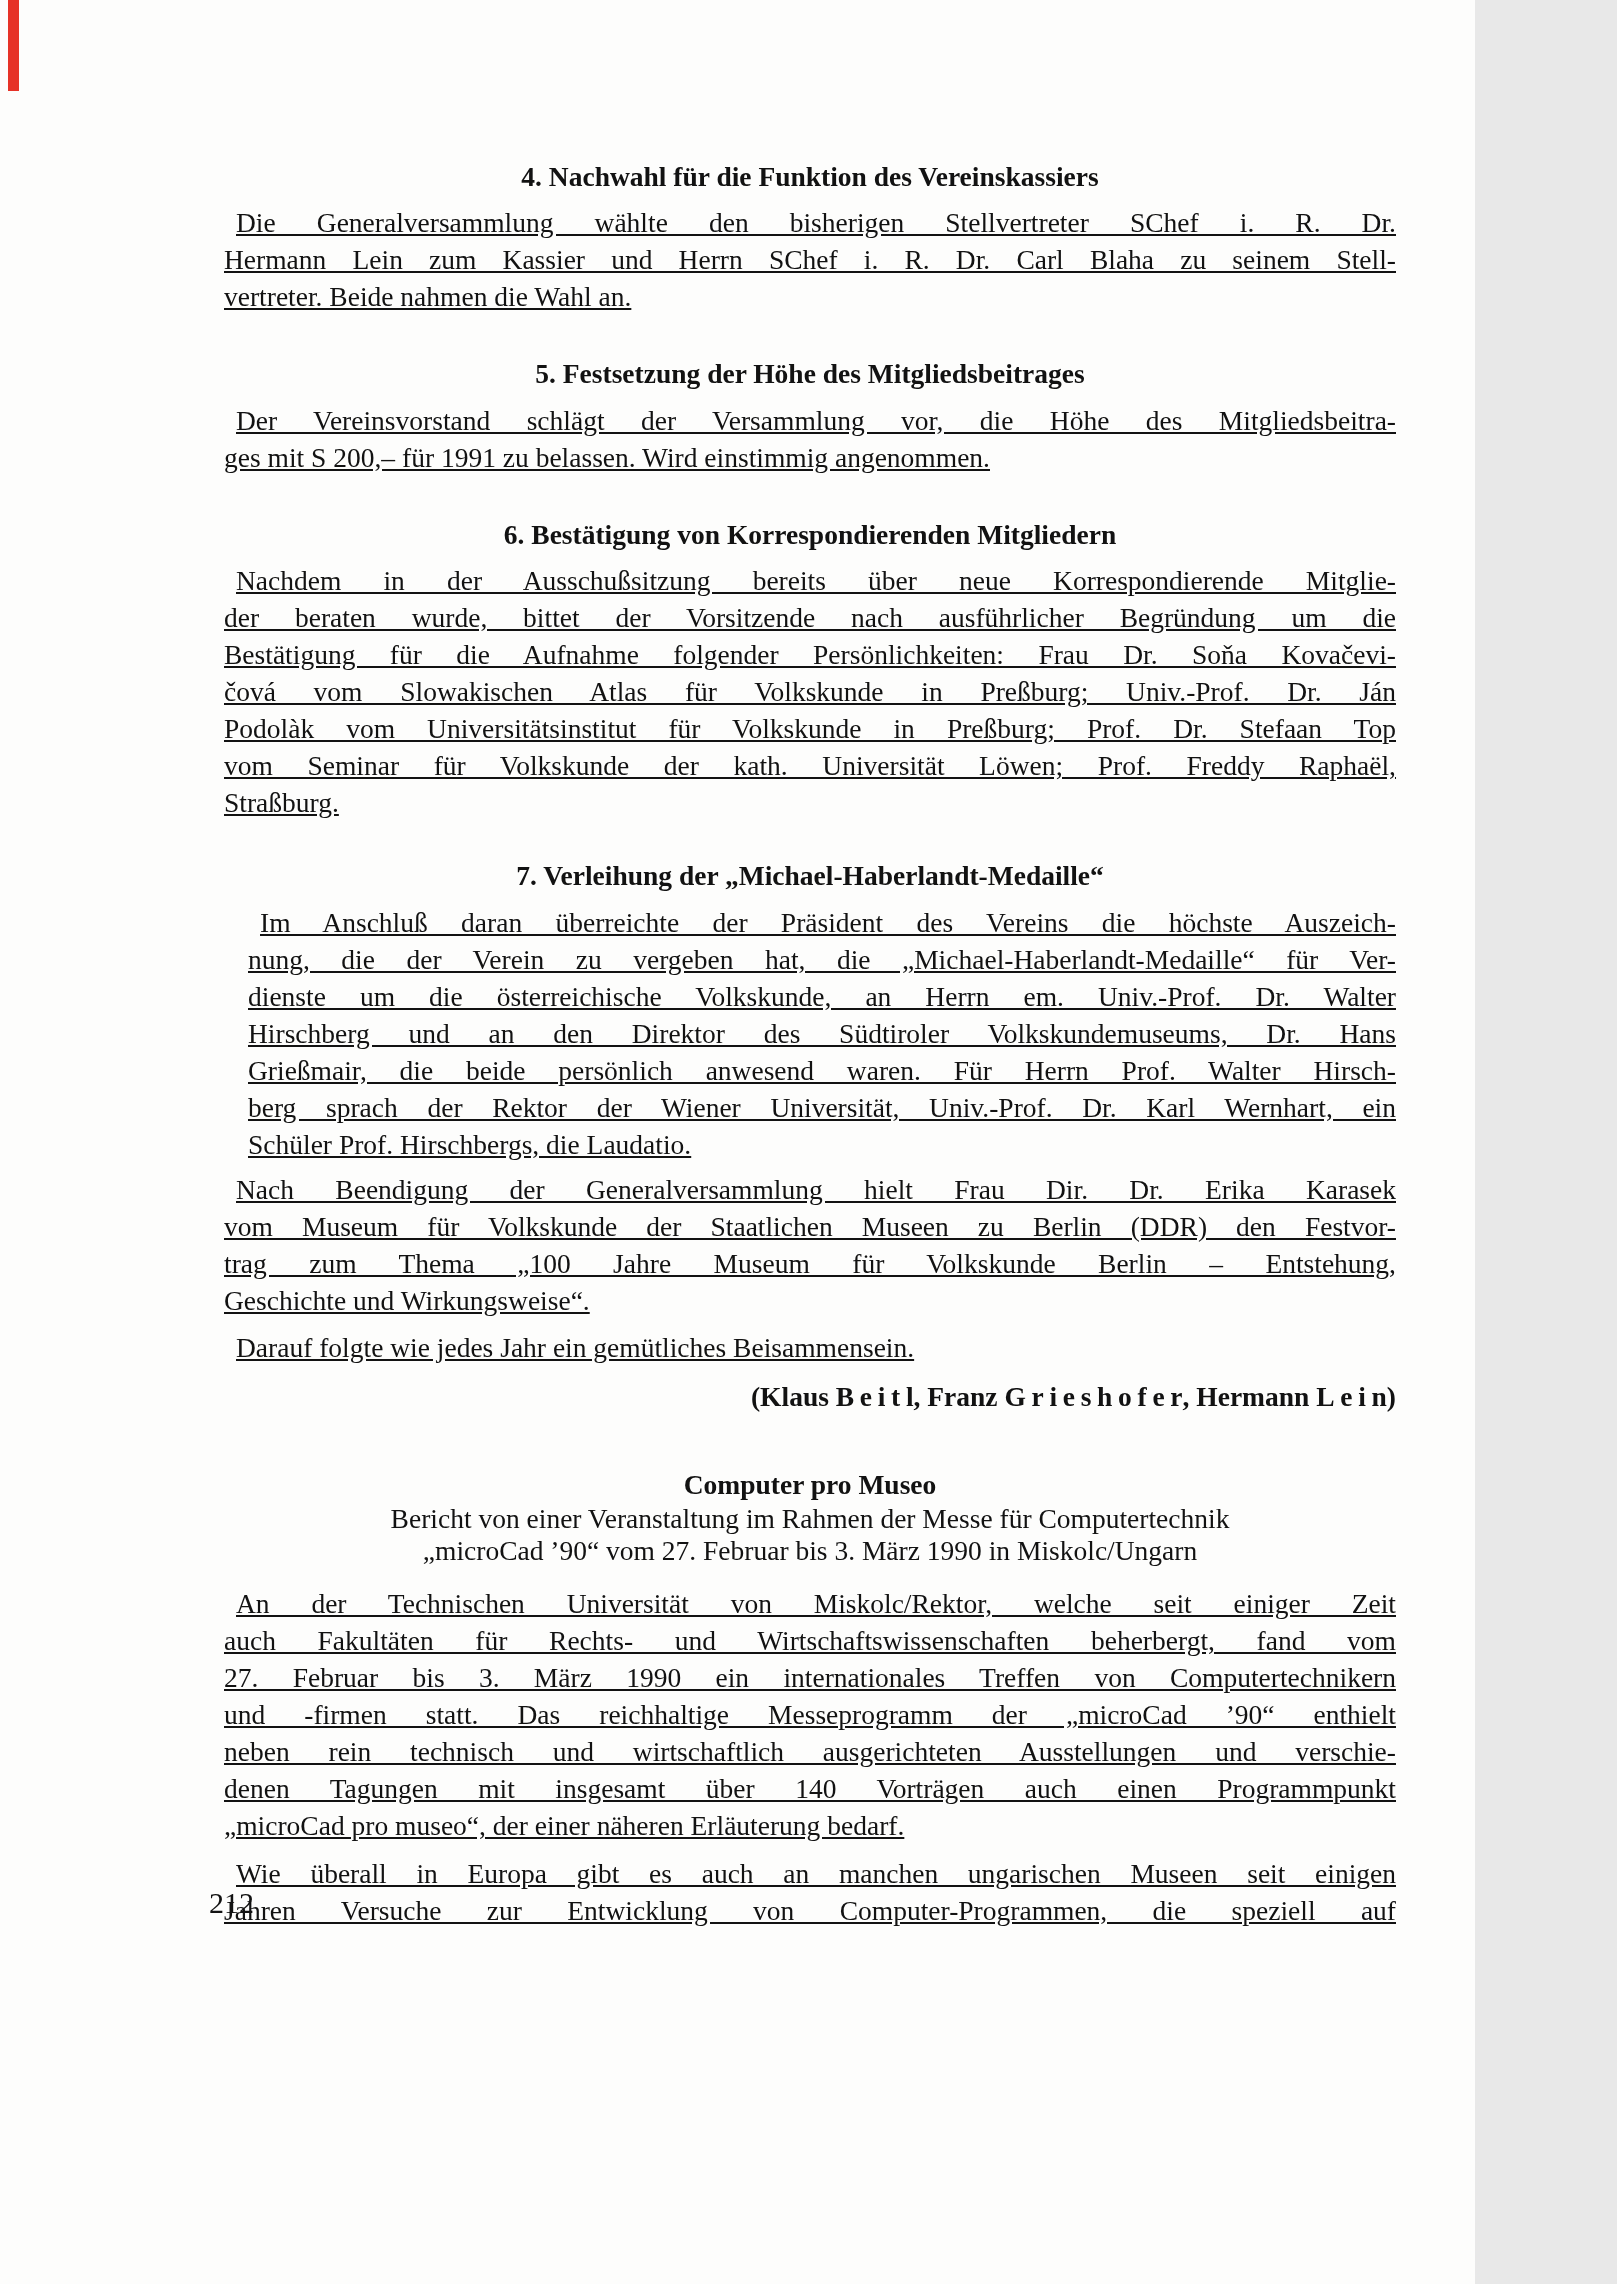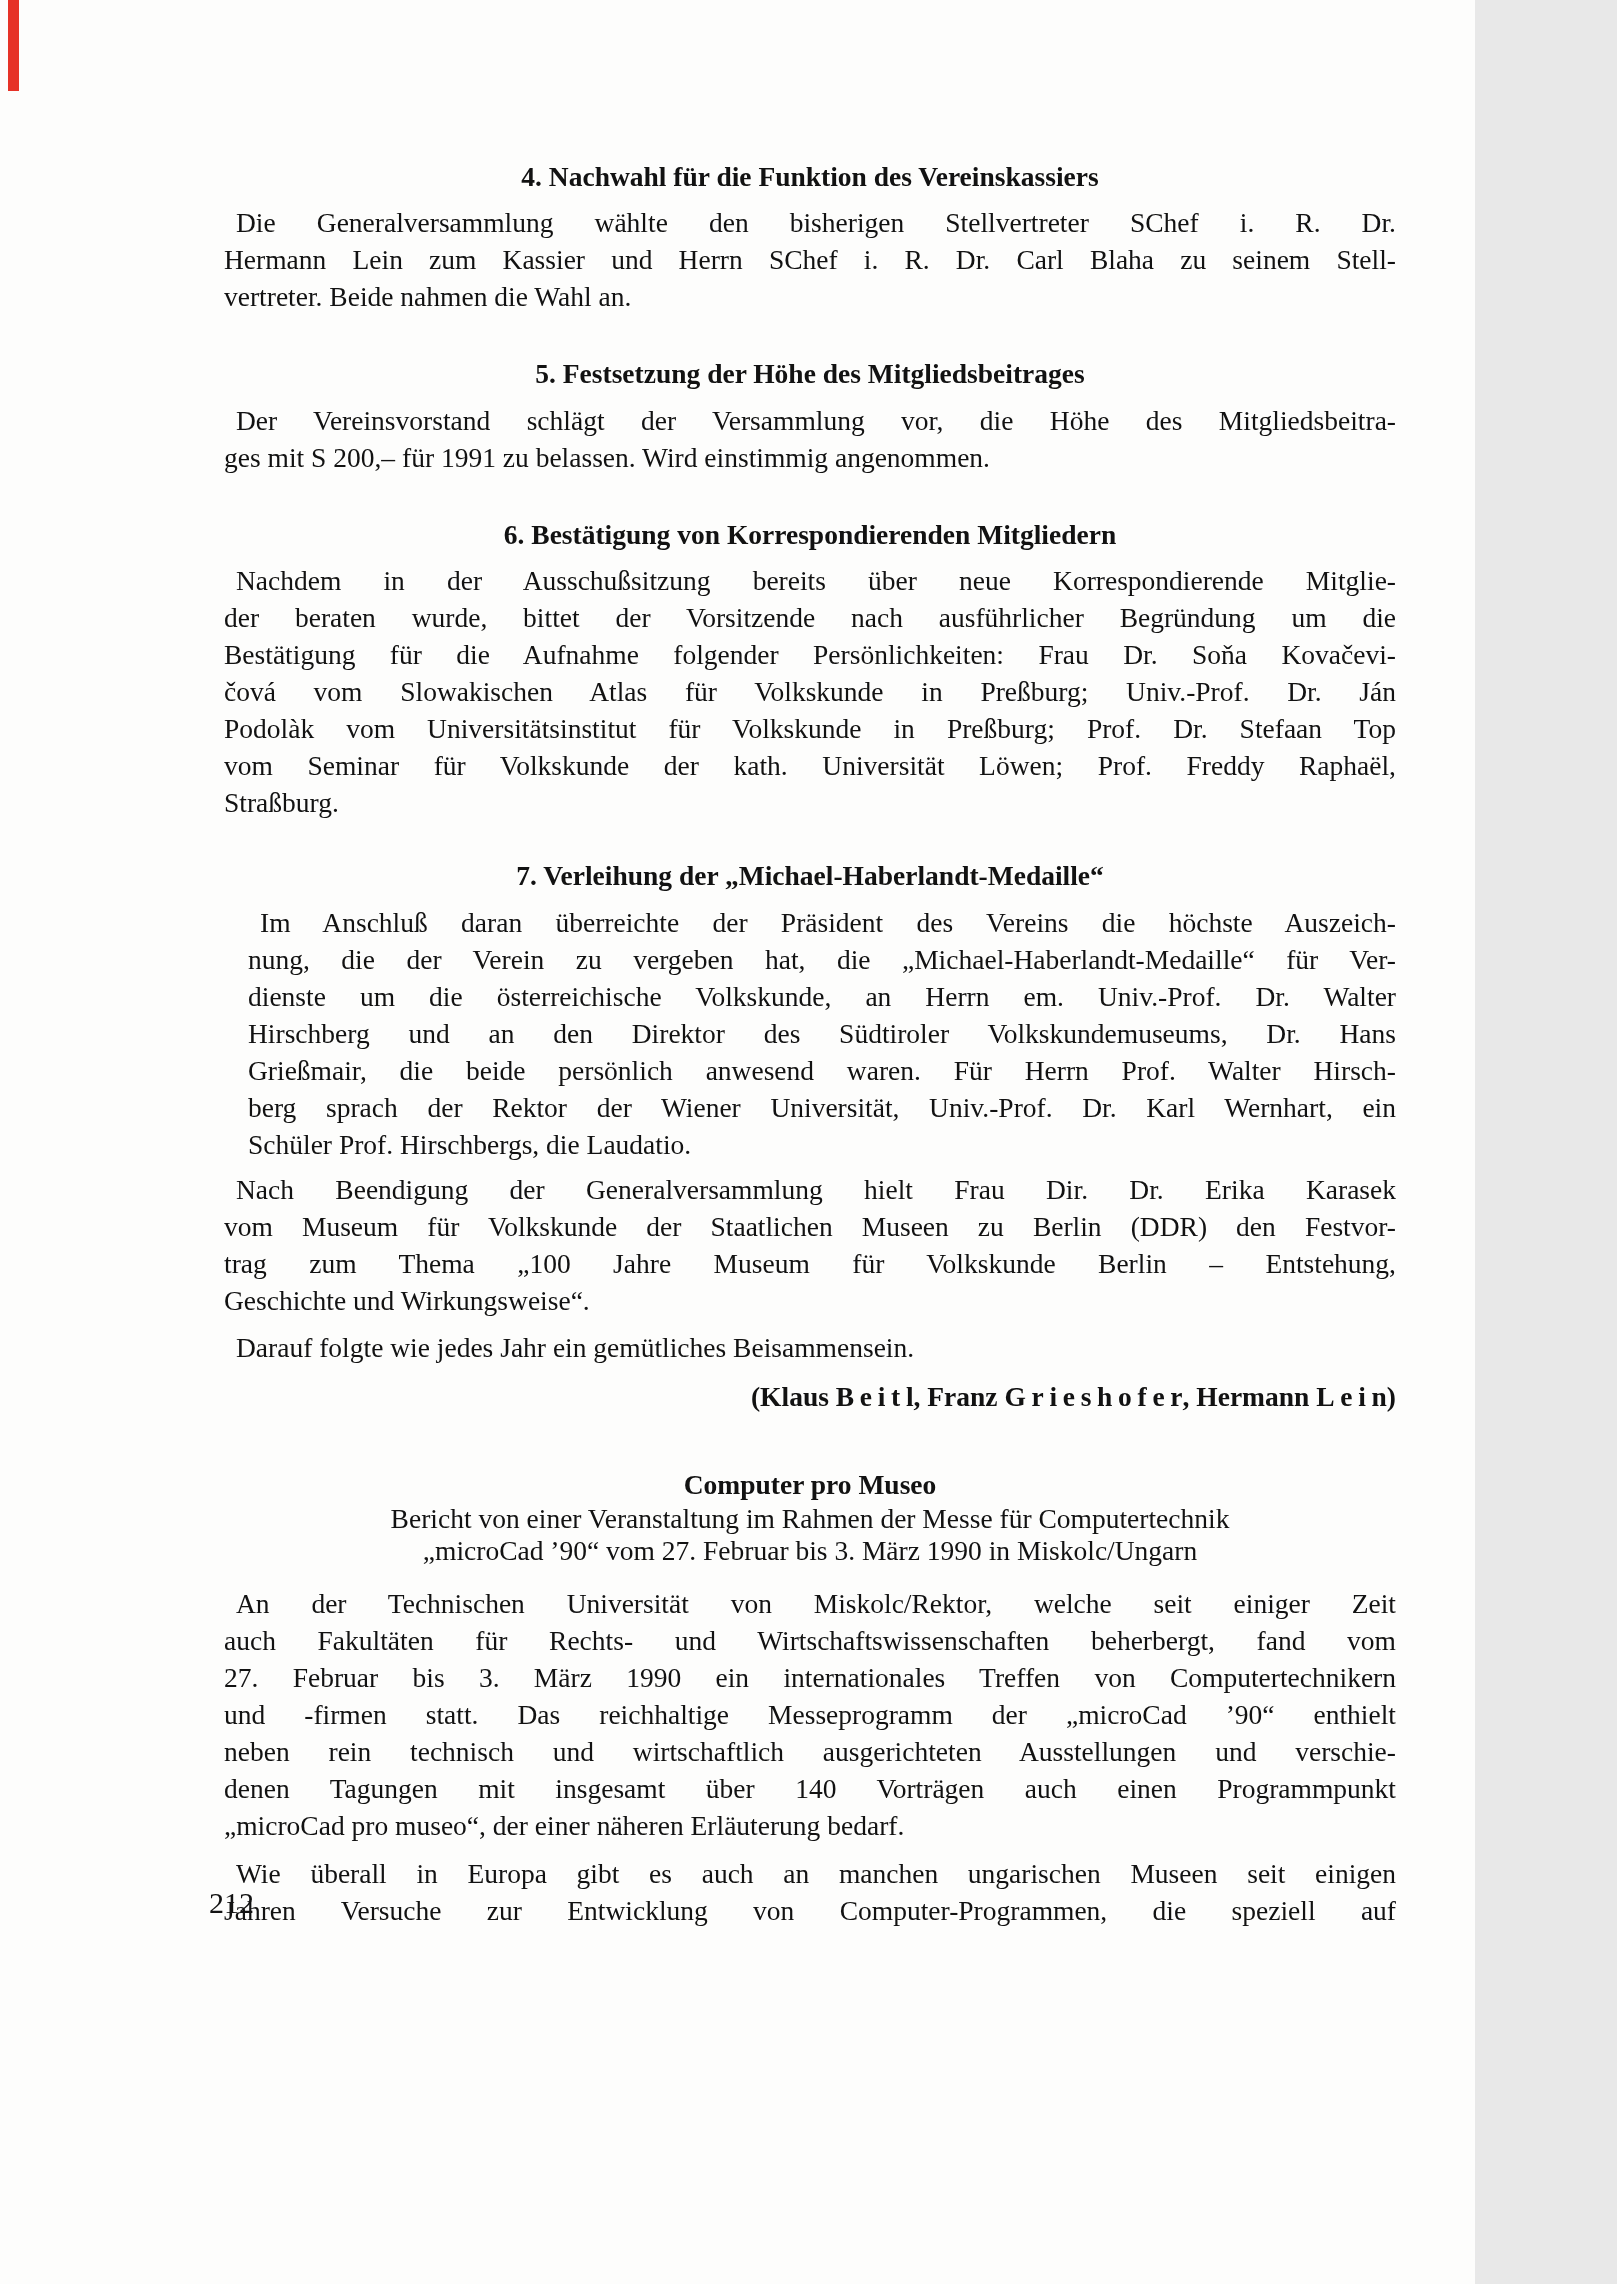--- a/index.html
+++ b/index.html
@@ -14,21 +14,21 @@
   .red-mark{
     position:absolute;left:8px;top:0;width:11.3px;height:91px;
   }
   .content{
     position:absolute;left:224px;top:0;width:1172px;
   }
   .h{
     font-size:27.5px;font-weight:bold;line-height:37px;
     text-align:center;
   }
-  .para{margin:0;}
+  .para{margin:0;text-decoration:underline;}
   .ln{
     font-size:27.5px;line-height:37px;
     text-align:justify;text-align-last:justify;
     white-space:normal;
   }
   .ln.last{text-align:center;text-align-last:left;}
   .ln.first{text-indent:12px;}
   .center-ln{
     font-size:27.5px;line-height:32px;
     text-align:center;text-align-last:center;

